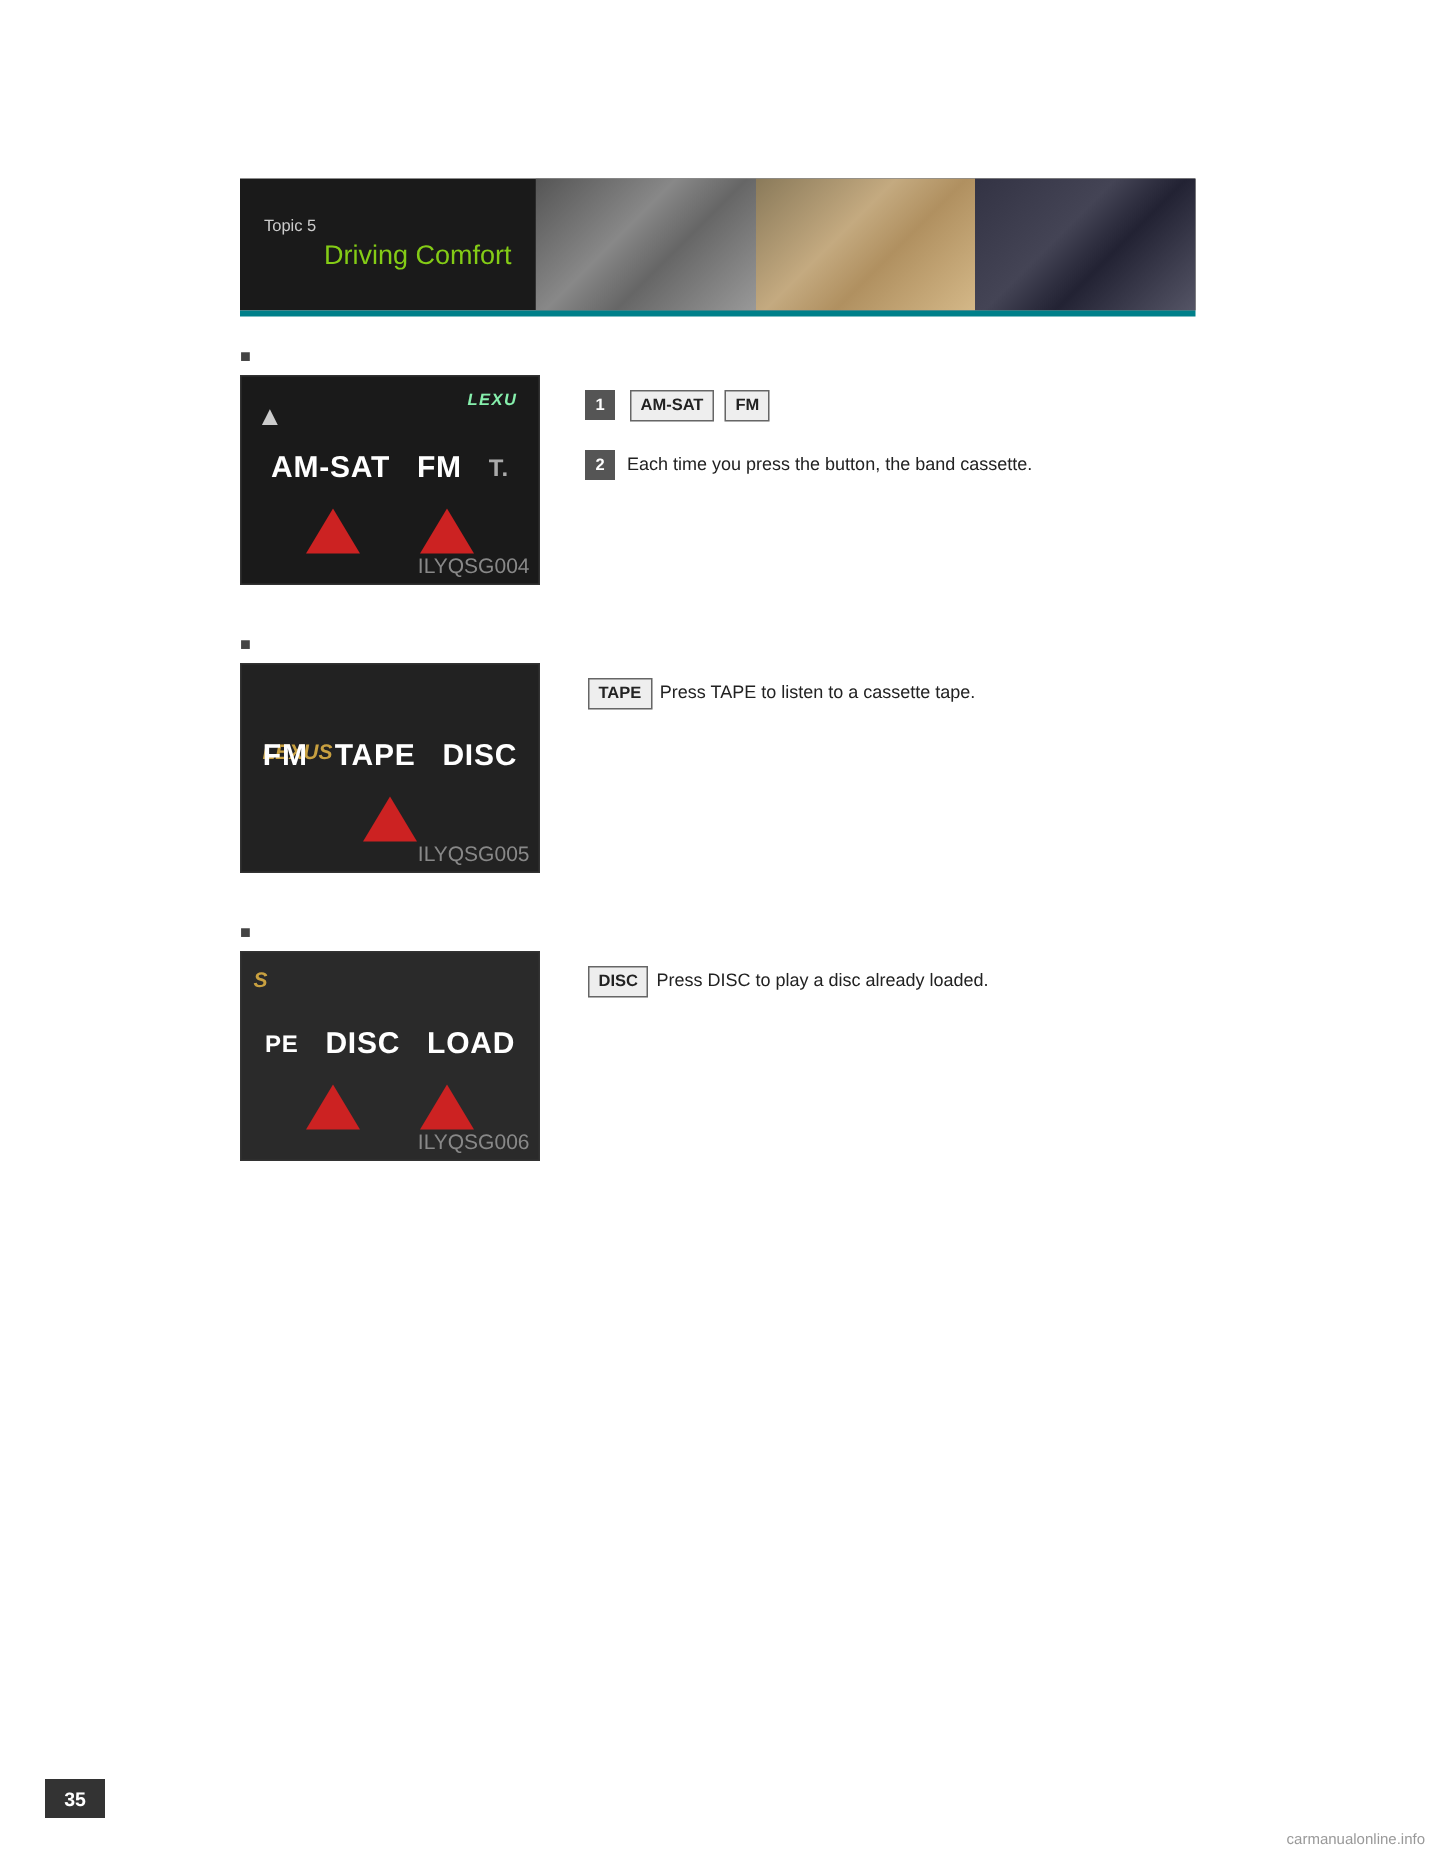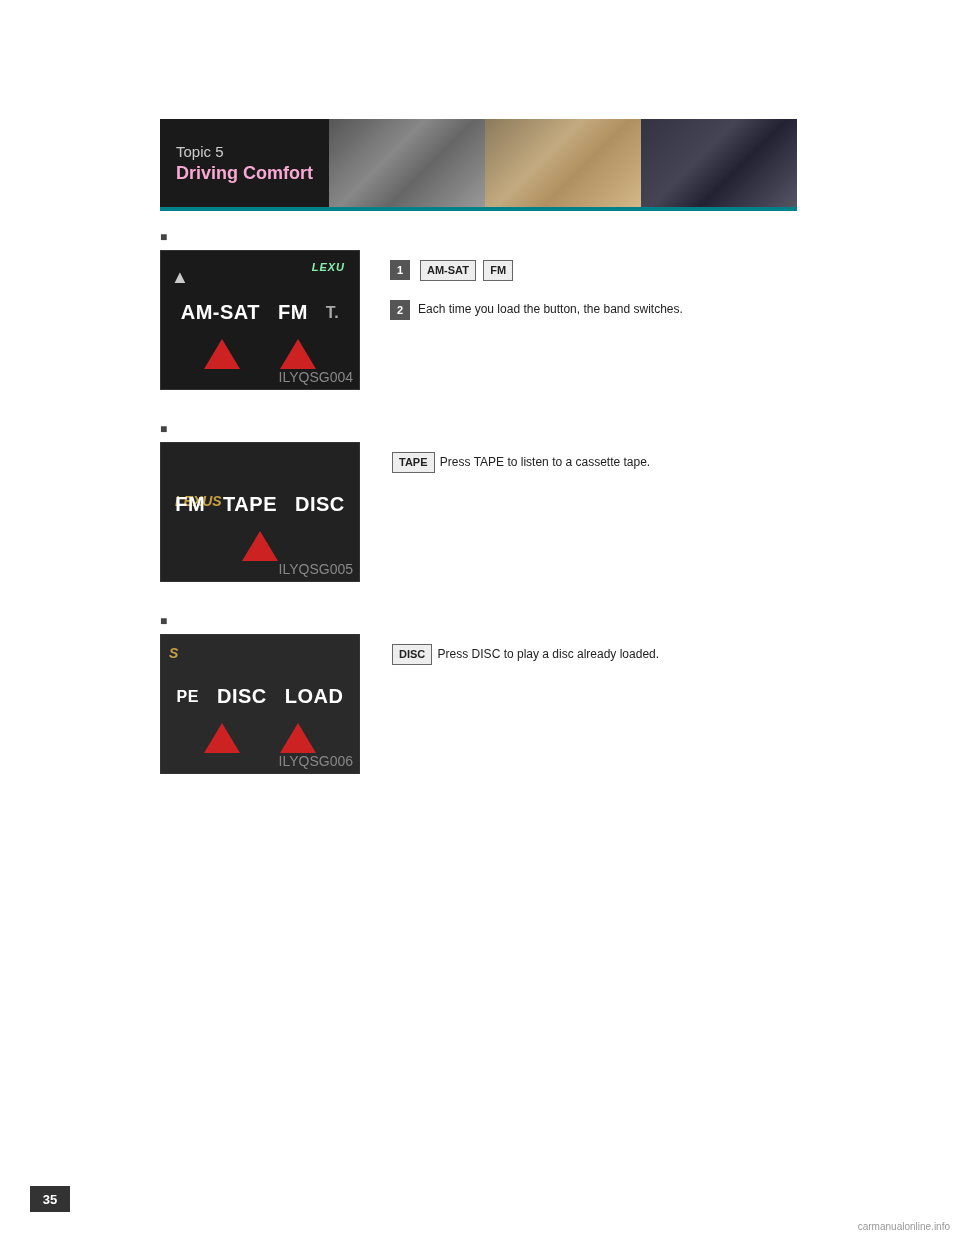--- a/index.html
+++ b/index.html
@@ -25,29 +25,30 @@
       align-items: center;
       overflow: hidden;
     }
     .header-text-block {
       padding: 8px 16px;
       color: #fff;
       z-index: 2;
       min-width: 140px;
     }
     .header-topic {
-      font-size: 15px;
+      font-size: 11px;
       font-weight: normal;
       color: #ccc;
       margin-bottom: 3px;
     }
     .header-title {
       font-size: 18px;
-      font-weight: bold;
-      color: #f9a8d4;
+      font-weight: normal;
+      color: #84cc16;
+      margin-left: 40px;
     }
     .header-images {
       flex: 1;
       height: 100%;
       display: flex;
       overflow: hidden;
     }
     .header-img-placeholder {
       flex: 1;
       height: 100%;
@@ -273,21 +274,21 @@
           <div class="step-text">
             <span class="btn-indicator">AM-SAT</span>
             <span class="btn-indicator">FM</span>
           </div>
         </div>
         <div class="step-row">
           <div class="step-badge-wrapper">
             <div class="step-badge">2</div>
           </div>
           <div class="step-text">
-            Each time you load the button, the band switches.
+            Each time you press the button, the band cassette.
           </div>
         </div>
       </div>
     </div>
   </div>
 
   <div style="position:relative; margin-bottom: 32px;">
     <div style="font-weight:bold; font-size:12px; margin-bottom:6px; color:#444;">■</div>
     <div class="section-block">
 

